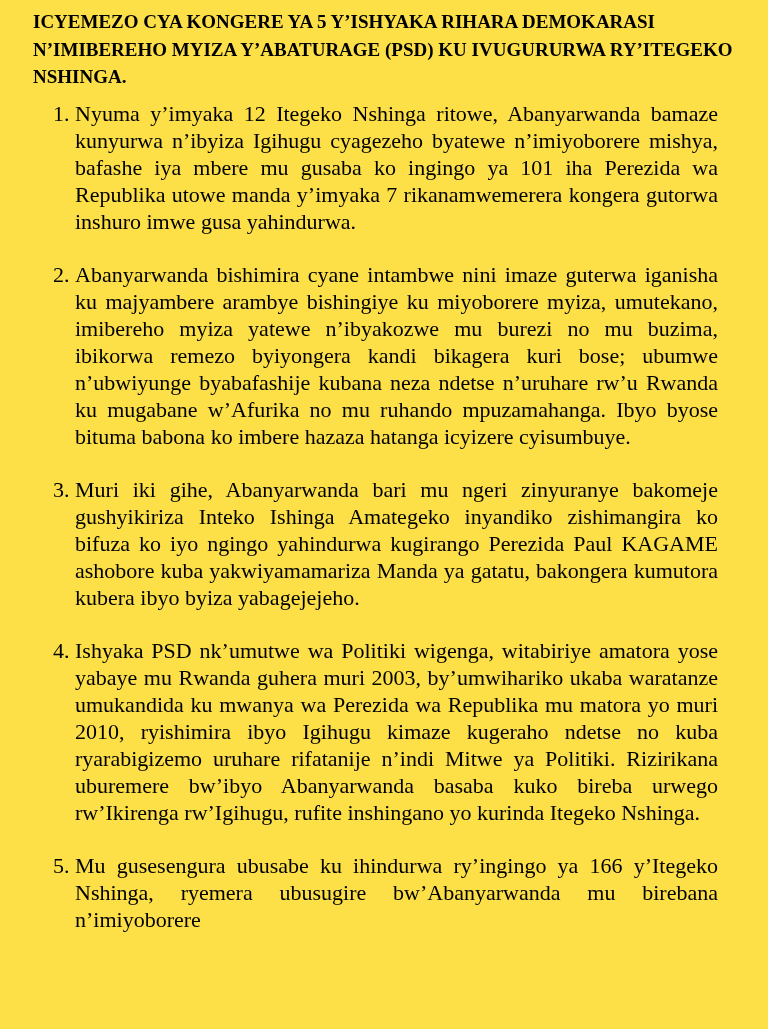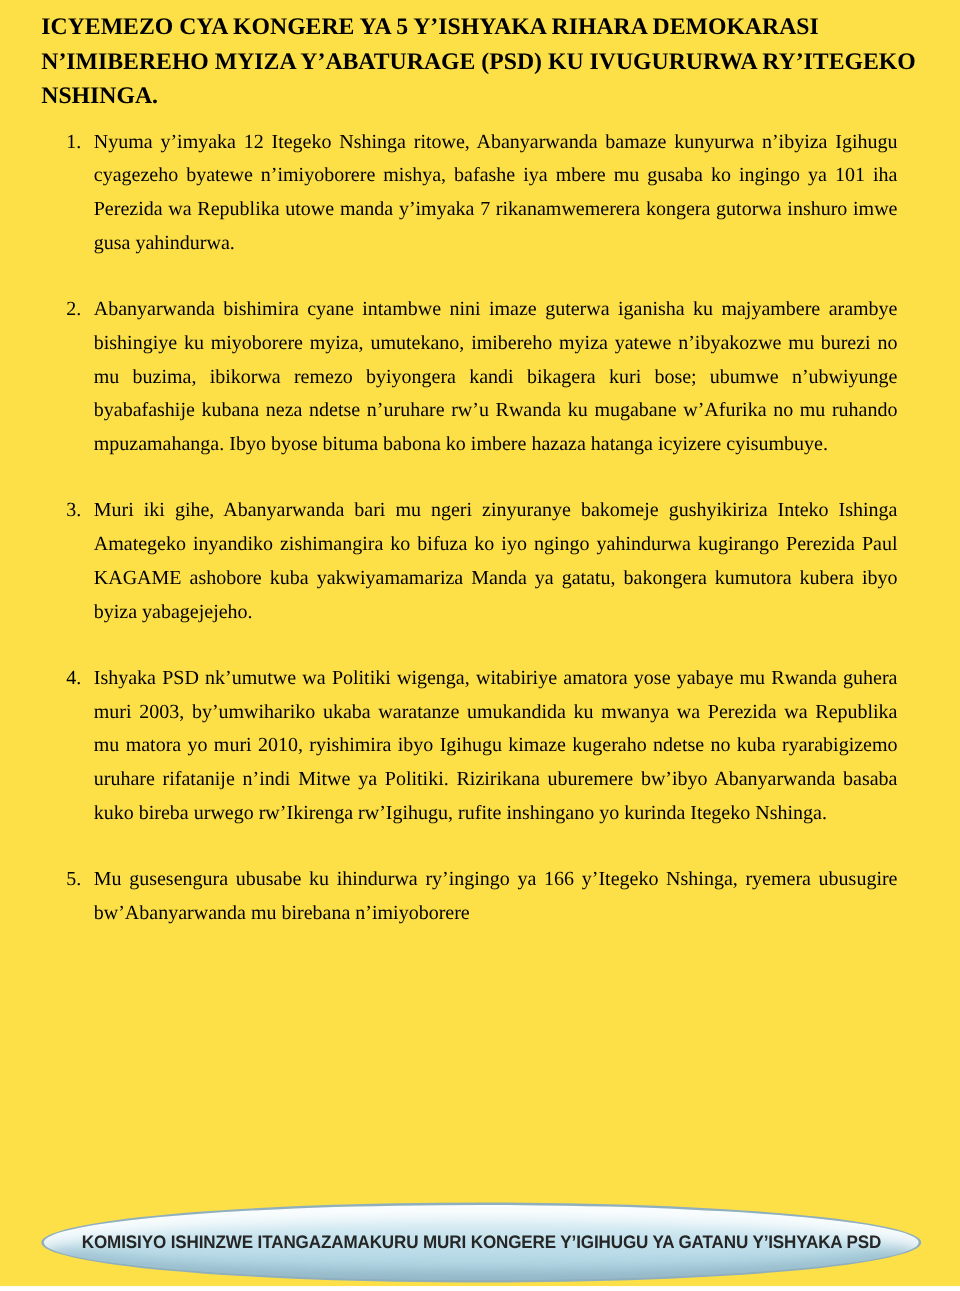--- a/index.html
+++ b/index.html
@@ -37,21 +37,21 @@
     padding: 0;
     list-style: none;
     counter-reset: para;
   }
   .body-list li {
     counter-increment: para;
     position: relative;
     padding-left: 22px;
     margin-bottom: 26px;
     font-family: "Liberation Serif", serif;
-    font-size: 16px;
+    font-size: 22px;
     line-height: 27px;
     text-align: justify;
     text-justify: inter-word;
     color: #000000;
   }
   .body-list li::before {
     content: counter(para) ".";
     position: absolute;
     left: 0;
     top: 0;
@@ -106,17 +106,14 @@
       <span>Muri iki gihe, Abanyarwanda bari mu ngeri zinyuranye bakomeje gushyikiriza Inteko Ishinga Amategeko inyandiko zishimangira ko bifuza ko iyo ngingo yahindurwa kugirango Perezida Paul KAGAME ashobore kuba yakwiyamamariza Manda ya gatatu, bakongera kumutora kubera ibyo byiza yabagejejeho.</span>
     </li>
     <li>
       <span>Ishyaka PSD nk’umutwe wa Politiki wigenga, witabiriye amatora yose yabaye mu Rwanda guhera muri 2003, by’umwihariko ukaba waratanze umukandida ku mwanya wa Perezida wa Republika mu matora yo muri 2010, ryishimira ibyo Igihugu kimaze kugeraho ndetse no kuba ryarabigizemo uruhare rifatanije n’indi Mitwe ya Politiki. Rizirikana uburemere bw’ibyo Abanyarwanda basaba kuko bireba urwego rw’Ikirenga rw’Igihugu, rufite inshingano yo kurinda Itegeko Nshinga.</span>
     </li>
     <li>
       <span>Mu gusesengura ubusabe ku ihindurwa ry’ingingo ya 166 y’Itegeko Nshinga, ryemera ubusugire bw’Abanyarwanda mu birebana n’imiyoborere</span>
     </li>
   </ol>
 
-  <div class="footer-pill">
-    <span class="pill-text">KOMISIYO ISHINZWE ITANGAZAMAKURU MURI KONGERE Y’IGIHUGU YA GATANU Y’ISHYAKA PSD</span>
-  </div>
 
 </div>
 
 </body></html>

